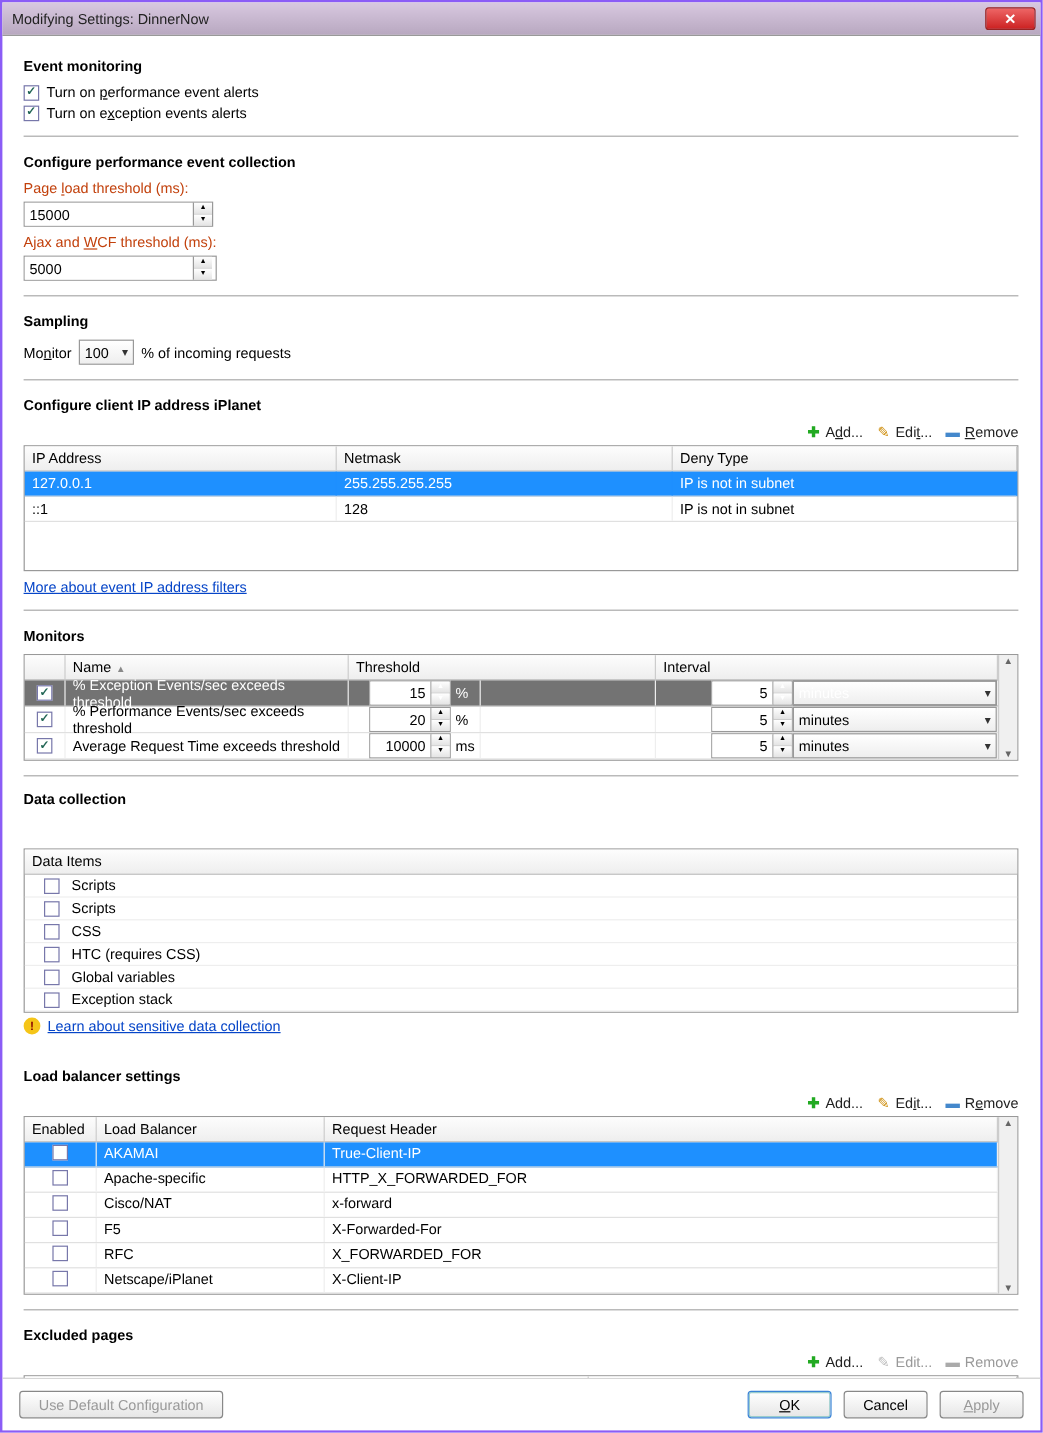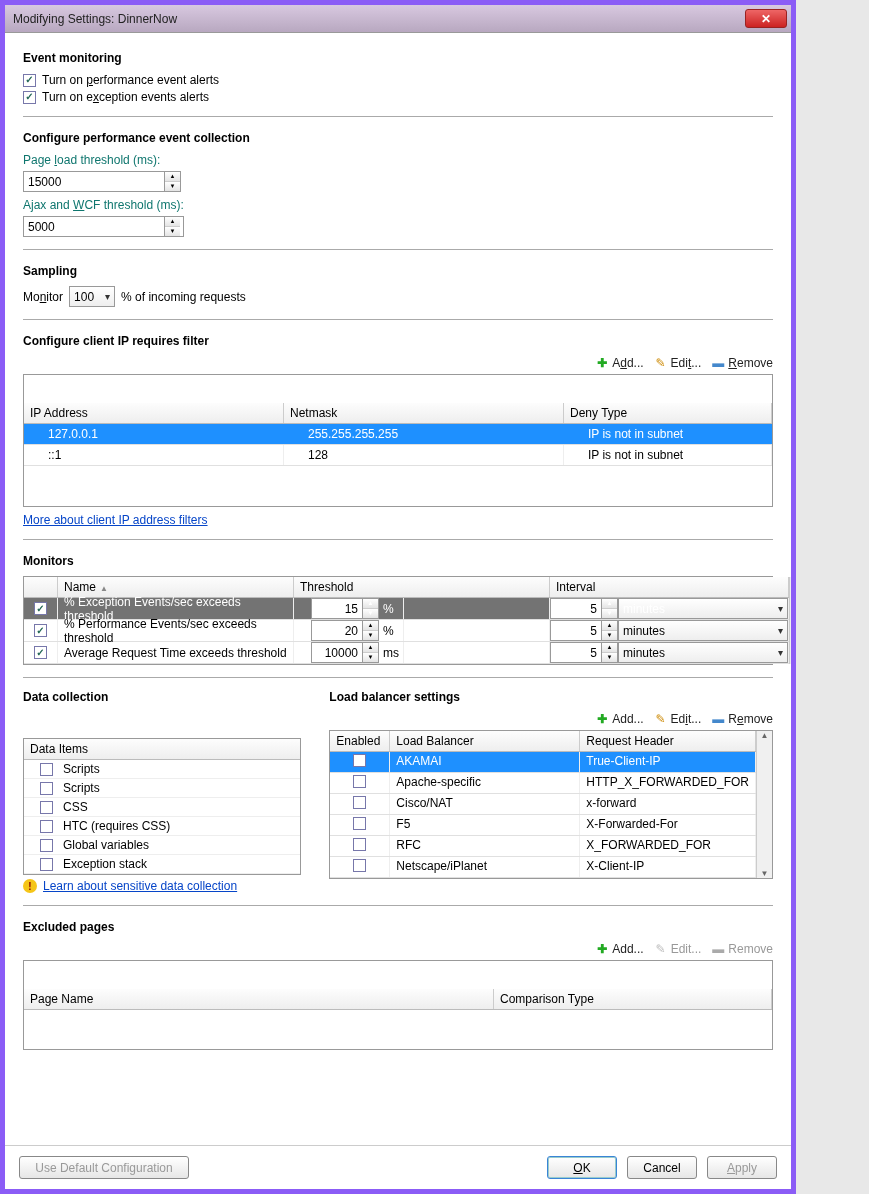--- a/index.html
+++ b/index.html
@@ -1,58 +1,58 @@
 <!DOCTYPE html>
 <html><head>
 <meta charset="utf-8">
 <style>
 * { box-sizing: border-box; font-family: "Segoe UI", Tahoma, sans-serif; font-size: 12px; }
 body { margin: 0; background: #e8e8e8; }
-.window { width: 796px; height: 1194px; background: #fff; border: 5px solid #8b5cf6; display: flex; flex-direction: column; }
+.window { width: 869px; height: 1194px; background: #fff; border: 2px solid #8b5cf6; display: flex; flex-direction: column; }
 .titlebar { height: 28px; background: linear-gradient(to bottom, #d8c8e0, #b8a8c0); display: flex; align-items: center; padding: 0 4px; border-bottom: 1px solid #999; }
 .titlebar-text { flex: 1; padding-left: 4px; color: #222; }
 .close-btn { width: 42px; height: 19px; background: linear-gradient(to bottom, #e66, #c22); border: 1px solid #922; border-radius: 3px; display: flex; align-items: center; justify-content: center; color: #fff; font-weight: bold; }
 .content { flex: 1; overflow-y: auto; padding: 4px 18px 4px 18px; position: relative; }
 .section { margin: 14px 0 6px 0; }
 .section-title { font-weight: bold; margin-bottom: 8px; }
 .hr { border-top: 1px solid #aaa; margin: 12px 0; }
 .checkbox-row { display: flex; align-items: center; gap: 6px; margin: 3px 0; }
 .checkbox { width: 13px; height: 13px; border: 1px solid #77a; background: #fff; display: inline-flex; align-items: center; justify-content: center; }
 .checkbox.checked::after { content: "✓"; color: #265; font-size: 10px; line-height: 1; font-weight: bold; }
 .underline-char { text-decoration: underline; }
 .field-row { display: flex; gap: 40px; margin: 6px 0; }
 .field { display: flex; flex-direction: column; gap: 4px; }
-.label { color: #0f766e; }
+.label { color: #c2410c; }
 .spinner { display: inline-flex; border: 1px solid #999; background: #fff; height: 21px; }
 .spinner input { border: none; outline: none; width: 140px; padding: 0 4px; font-size: 12px; }
 .spinner.xs input { width: 50px; text-align: right; }
 .spin-btns { width: 16px; display: flex; flex-direction: column; border-left: 1px solid #999; }
 .spin-up, .spin-down { flex: 1; background: linear-gradient(#fff,#e4e4e4); font-size: 6px; text-align: center; line-height: 9px; border-bottom: 1px solid #ccc; }
 .spin-down { border-bottom: none; }
 .inline-row { display: flex; align-items: center; gap: 6px; }
 .select { border: 1px solid #999; background: linear-gradient(#fff,#eee); height: 21px; padding: 0 4px; display: inline-flex; align-items: center; min-width: 46px; position: relative; }
 .select.wide { min-width: 170px; }
 .select::after { content: "▾"; position: absolute; right: 4px; font-size: 10px; color: #333; }
 .toolbar-btns { display: flex; justify-content: flex-end; gap: 10px; margin: 4px 0; }
 .toolbtn { display: inline-flex; align-items: center; gap: 3px; color: #222; }
 .toolbtn.disabled { color: #999; }
 .toolbtn .icon { width: 14px; height: 14px; display: inline-flex; align-items: center; justify-content: center; }
 .icon-add { color: #2a2; font-weight: bold; }
 .icon-edit { color: #c80; }
 .icon-remove { color: #48c; }
 .icon-remove.disabled { color: #aaa; }
 .grid { border: 1px solid #999; background: #fff; }
-.grid-header { display: flex; background: linear-gradient(#fdfdfd,#eee); border-bottom: 1px solid #bbb; margin-top: 28px; }
+.grid-header { display: flex; background: linear-gradient(#fdfdfd,#eee); border-bottom: 1px solid #bbb; }
 .grid-header > div { padding: 3px 6px; border-right: 1px solid #ccc; }
 .grid-row { display: flex; border-bottom: 1px solid #e0e0e0; }
-.grid-row > div { padding: 3px 24px; border-right: 1px solid #eee; }
+.grid-row > div { padding: 3px 6px; border-right: 1px solid #eee; }
 .grid-row.selected { background: #1e90ff; color: #fff; }
 .grid-row.selected > div { border-right-color: #1e90ff; }
 .link { color: #0645c8; text-decoration: underline; cursor: pointer; margin-top: 6px; display: inline-block; }
-.two-col { display: flex; gap: 28px; }
+.two-col { display: flex; gap: 28px; flex-direction: column; }
 .col { flex: 1; }
 .panel-box { border: 1px solid #999; background: #fff; }
 .panel-header { background: linear-gradient(#fdfdfd,#eee); border-bottom: 1px solid #bbb; padding: 3px 6px; }
 .panel-row { display: flex; align-items: center; gap: 10px; padding: 2px 6px; border-bottom: 1px solid #eee; }
 .monitors-grid { display: flex; border: 1px solid #999; }
 .monitors-body { flex: 1; }
 .mon-header { display: flex; background: linear-gradient(#fdfdfd,#eee); border-bottom: 1px solid #bbb; }
 .mon-header > div { padding: 3px 6px; border-right: 1px solid #ccc; }
 .mon-row { display: flex; align-items: center; border-bottom: 1px solid #e0e0e0; height: 22px; }
 .mon-row.selected { background: #737373; color: #fff; }
@@ -136,21 +136,21 @@
         <span>Mo<span class="underline-char">n</span>itor</span>
         <span class="select">
             <span>100</span>
           </span>
         <span>% of incoming requests</span>
       </div>
     </div>
     <div class="hr"></div>
 
     <div class="section">
-      <div class="section-title">Configure client IP requires filter</div>
+      <div class="section-title">Configure client IP address iPlanet</div>
       <div class="toolbar-btns">
         <span class="toolbtn">
             <span class="icon icon-add">✚</span>
             <span>A<span class="underline-char">d</span>d...</span>
           </span>
         <span class="toolbtn">
             <span class="icon icon-edit">✎</span>
             <span>Edi<span class="underline-char">t</span>...</span>
           </span>
         <span class="toolbtn">
@@ -171,21 +171,21 @@
               <div style="flex:1;">IP is not in subnet</div>
             </div>
             <div class="grid-row">
               <div style="width:260px;">::1</div>
               <div style="width:280px;">128</div>
               <div style="flex:1;">IP is not in subnet</div>
             </div>
           </div>
         <div style="height:40px;"></div>
       </div>
-      <a class="link">More about client IP address filters</a>
+      <a class="link">More about event IP address filters</a>
     </div>
     <div class="hr"></div>
 
     <div class="section">
       <div class="section-title">Monitors</div>
       <div class="monitors-grid">
         <div class="monitors-body">
           <div class="mon-header">
             <div style="width:34px;"></div>
             <div style="width:236px;"><span>Name</span><span class="sort-icon">▲</span></div>

